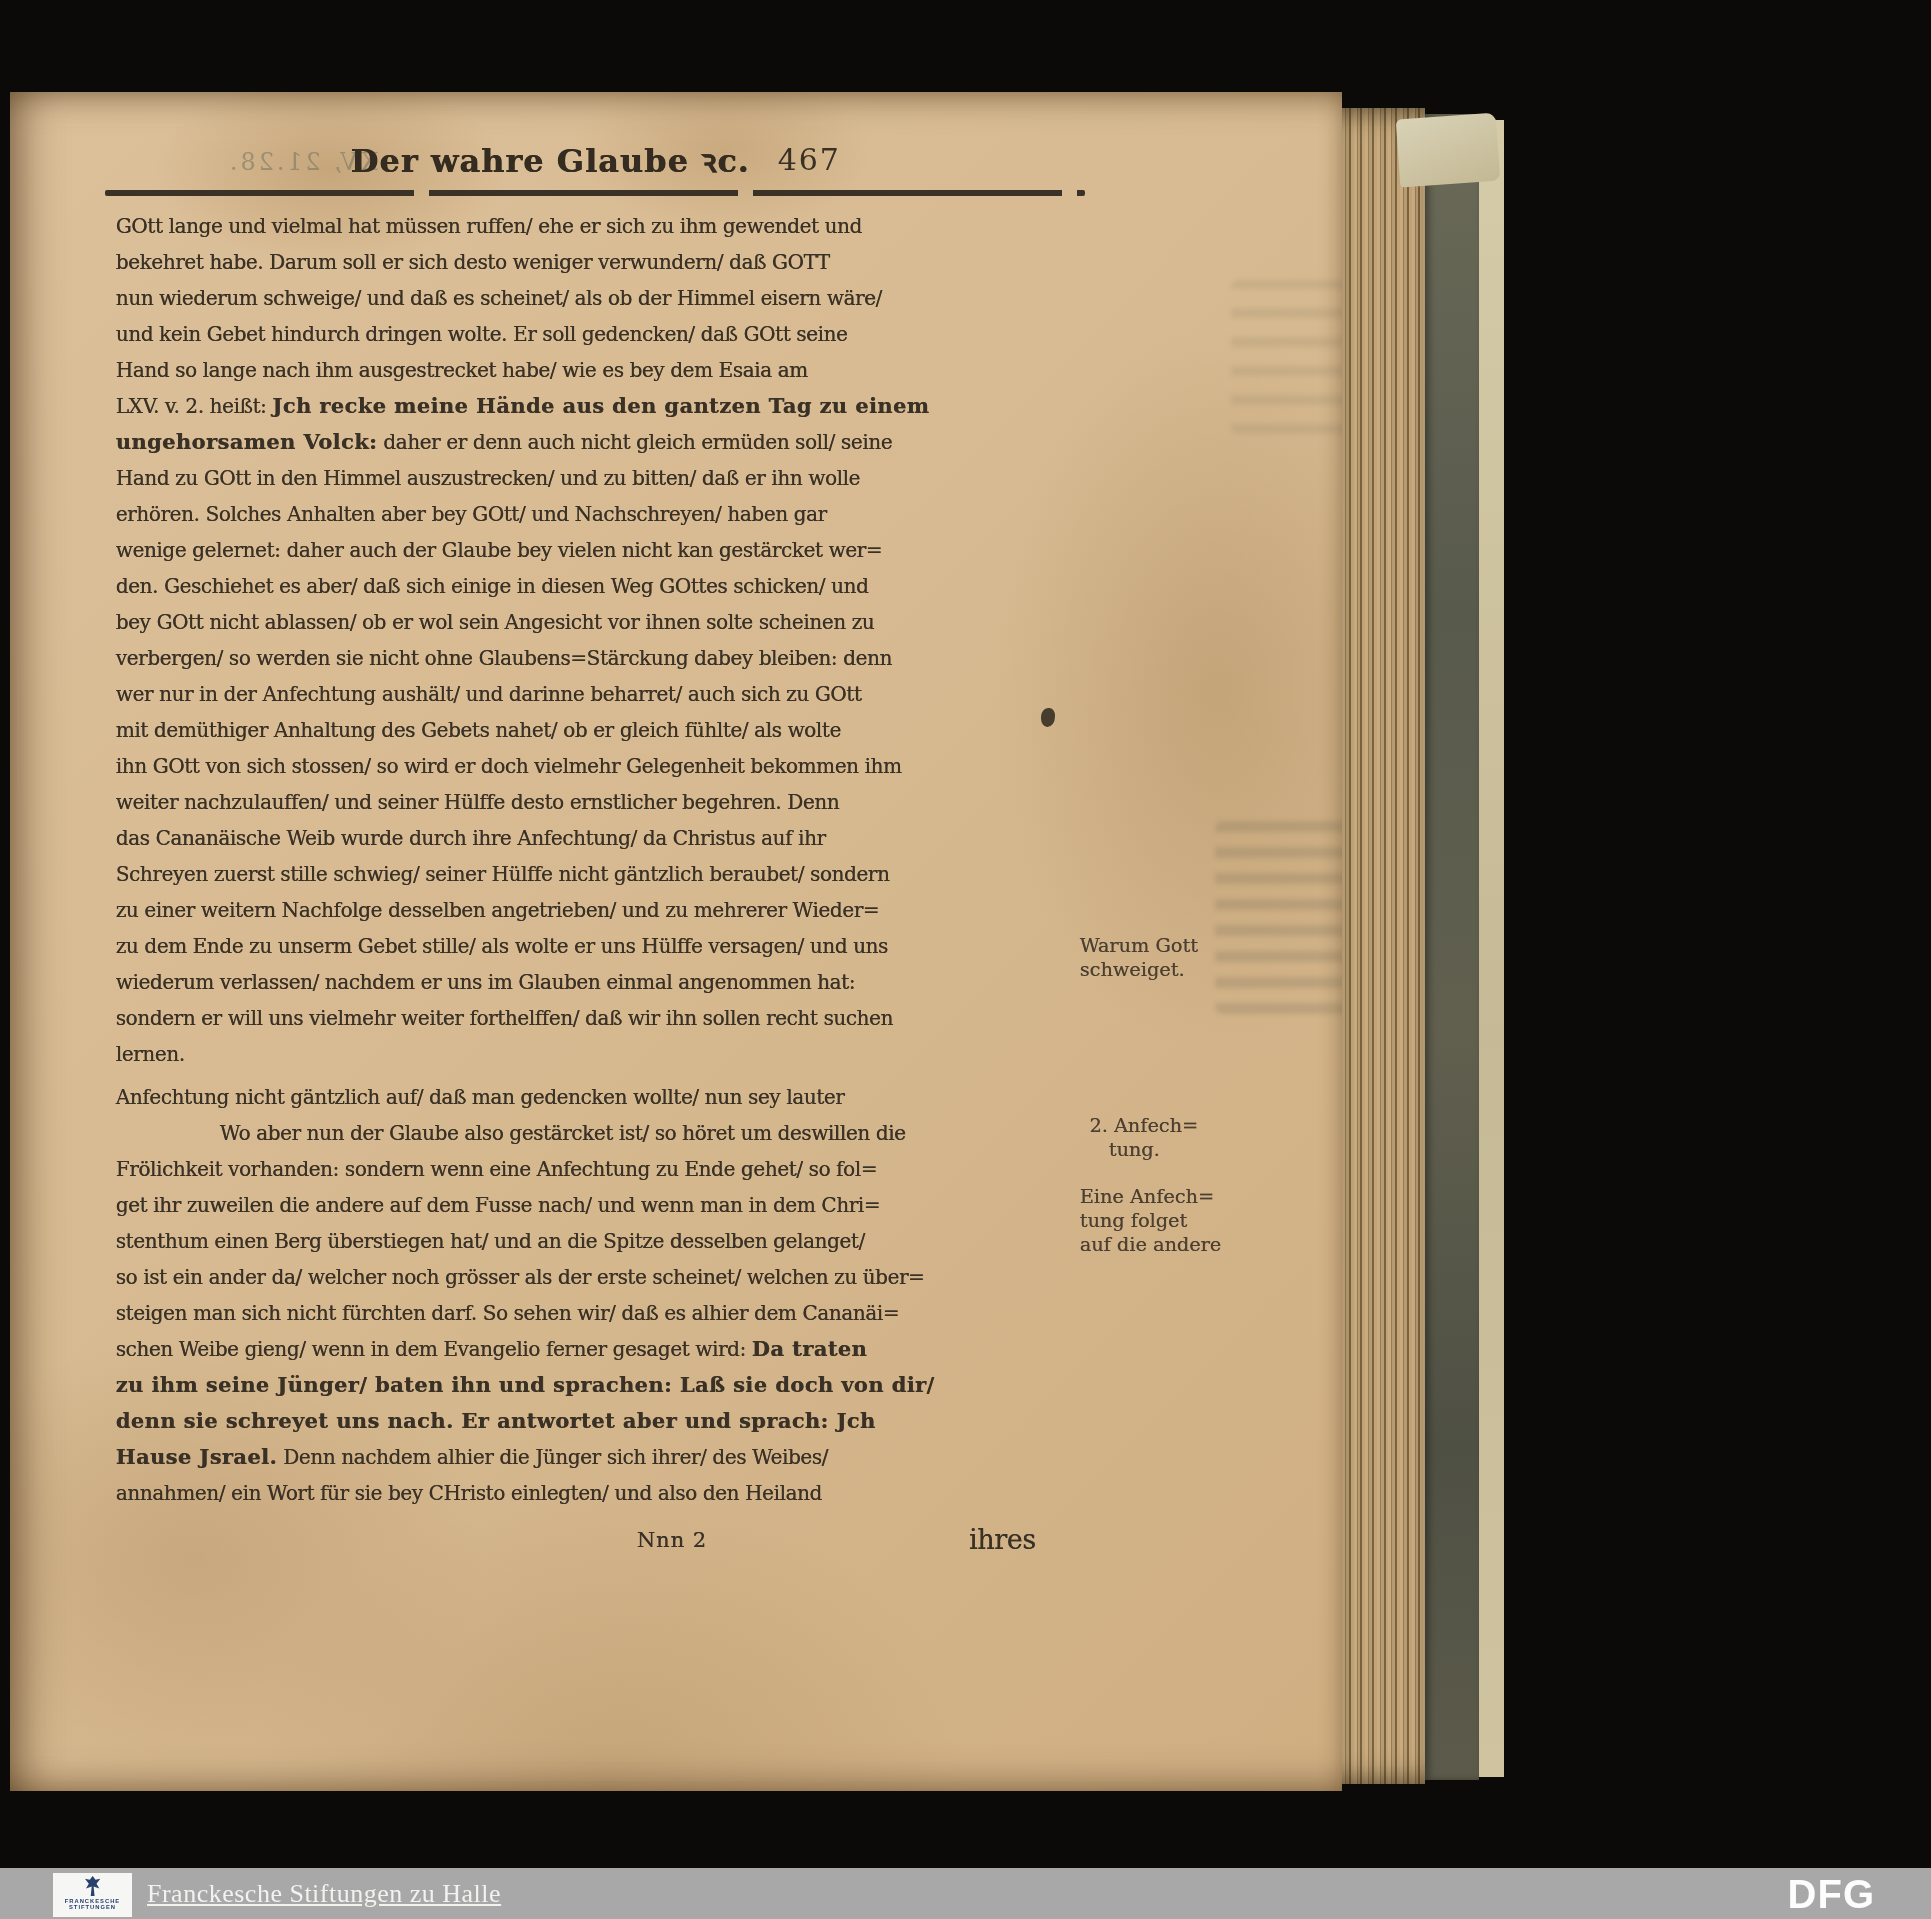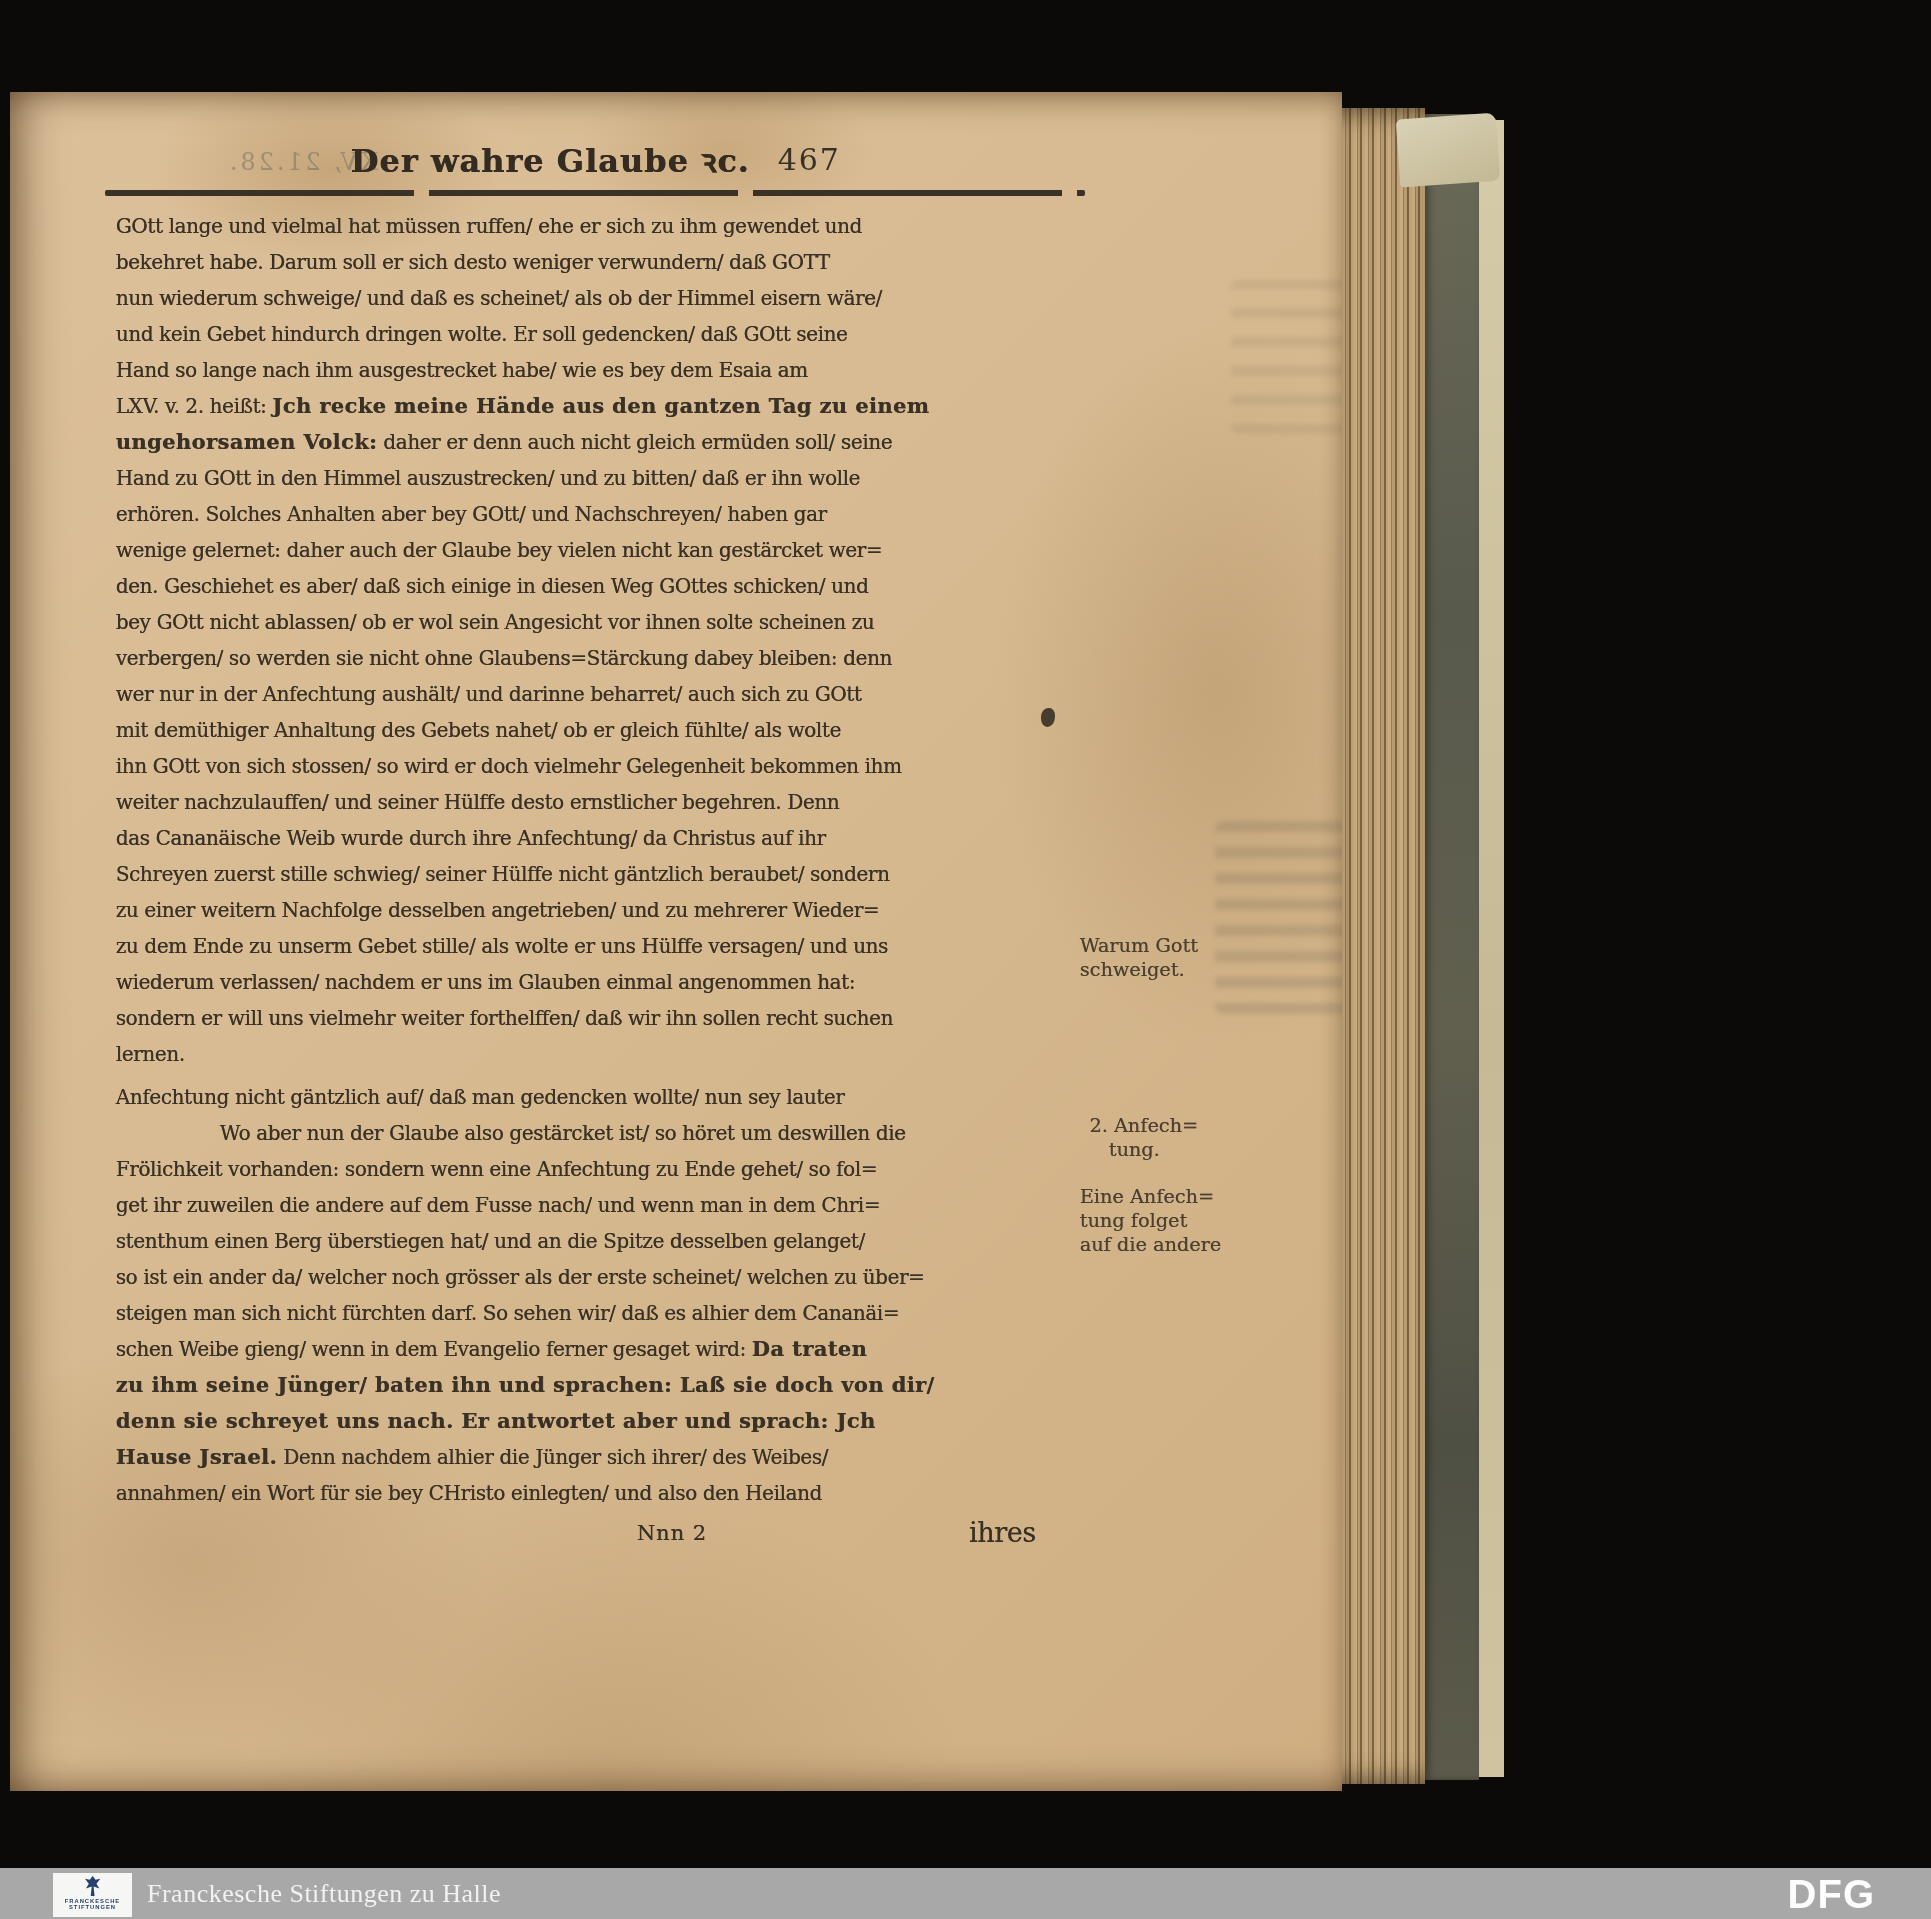--- a/index.html
+++ b/index.html
@@ -27,21 +27,21 @@
   .head-rule{position:absolute;left:95px;top:98px;width:980px;height:5.8px;
         background:repeating-linear-gradient(90deg,#3b3227 0 309px,rgba(59,50,39,0) 309px 324px);
         border-radius:1.9px;}
   .body-text{position:absolute;left:106px;top:116px;width:966px;font-size:20px;line-height:36px;
         letter-spacing:-0.4px;color:#3a3126;text-shadow:0.3px 0 0 rgba(58,49,38,.85);}
   .para{margin:0;}
   .para + .para{margin-top:6.8px;}
   .line{white-space:nowrap;height:36px;}
   .line .b{font-weight:bold;font-size:21px;letter-spacing:0.4px;}
   .line.first-indent{padding-left:104px;}
-  .sig-line{position:relative;height:39px;margin-top:4px;}
+  .sig-line{position:relative;height:39px;margin-top:11px;}
   .sig-mark{position:absolute;left:521px;font-size:21px;letter-spacing:1px;}
   .catchword{position:absolute;right:46px;font-size:27px;}
   
   .note{position:absolute;left:1070px;width:193px;font-size:19.3px;line-height:24px;
         color:#4a3f30;text-shadow:0.3px 0 0 rgba(74,63,48,.7);}
   .note-0{top:842px;}
   .note-1{top:1022px;padding-left:9.7px;}
   .note-1 .nl + .nl{padding-left:19.3px;}
   .note-2{top:1093px;}
   .note .nl{white-space:nowrap;}
@@ -67,21 +67,21 @@
   .cover-corner{position:absolute;left:1398px;top:116px;width:100px;height:68px;
         background:linear-gradient(160deg,#d9d2b6,#c3b894);transform:rotate(-4deg);border-radius:5.8px 9.7px 7.7px 3.9px;}
   
   .footer-bar{position:absolute;left:0;top:1868px;width:1931px;height:51px;background:#a8a8a8;}
   .logo-box{position:absolute;left:53px;top:4.8px;width:79px;height:44px;background:#f6f6f4;
         display:flex;flex-direction:column;align-items:center;justify-content:flex-start;padding-top:1.9px;box-sizing:border-box;}
   .logo-glyph{width:19.3px;height:23px;}
   .logo-word{font-family:"Liberation Sans",sans-serif;font-size:5.8px;line-height:6.8px;letter-spacing:1px;
         color:#27406e;text-align:center;font-weight:bold;}
   .institution{position:absolute;left:147px;top:0;height:51px;line-height:51px;
-        font-family:"Liberation Serif","DejaVu Serif",serif;font-size:26px;color:#f2f2f0;letter-spacing:0.5px;}
+        font-family:"Liberation Serif","DejaVu Serif",serif;font-size:26px;color:#f2f2f0;letter-spacing:0.5px;text-decoration:underline;}
   .dfg{position:absolute;right:56px;top:0;height:51px;line-height:53px;
         font-family:"Liberation Sans","DejaVu Sans",sans-serif;font-size:40px;font-weight:bold;
         color:#fdfdfd;letter-spacing:1px;}
 </style>
 </head>
 <body>
 
 <div class="shot">
 
   <div class="page">

